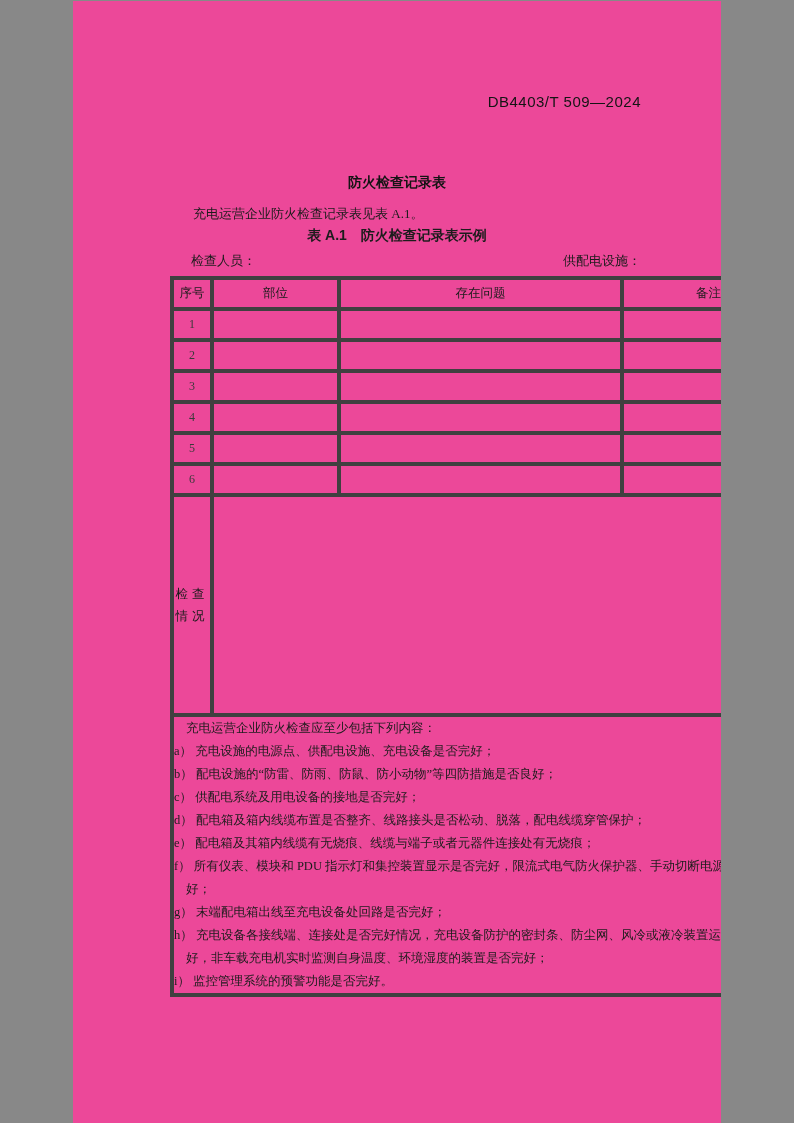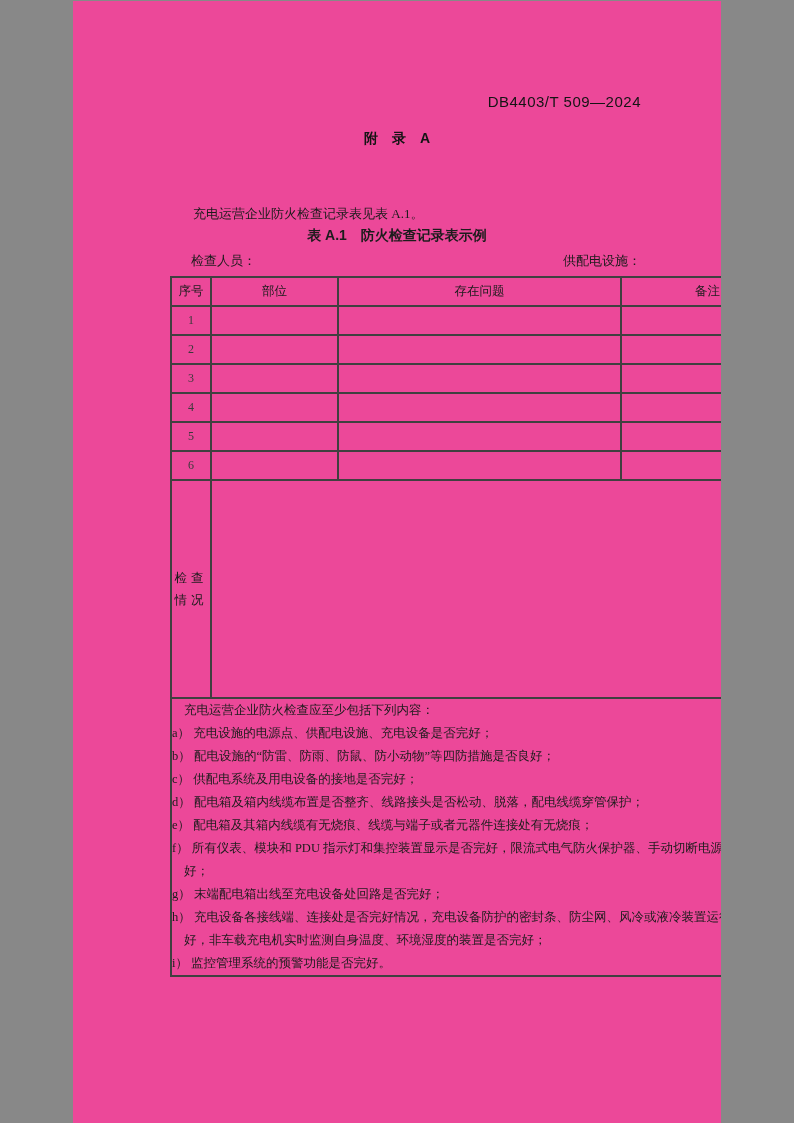--- a/index.html
+++ b/index.html
@@ -22,41 +22,41 @@
   .table-caption { position:absolute; top:226px; left:0; width:100%; text-align:center;
     font-family:"Liberation Sans", sans-serif; font-weight:bold; font-size:14px; }
   .field-label { position:absolute; top:251px; font-size:13px; }
   .inspector-label { left:118px; }
   .time-label { left:490px; }
   table.record {
     position:absolute; top:275px; left:97px; width:623px;
     border-collapse:collapse; table-layout:fixed;
     border:2px solid #262626; font-size:12.5px;
   }
-  table.record th, table.record td { border:2px solid #404040; padding:0; }
+  table.record th, table.record td { border:4px solid #404040; padding:0; }
   tr.header-row th { height:27px; font-weight:normal; text-align:center; }
   tr.data-row td { height:27px; }
   tr.data-row td.num { text-align:center; color:#3a3a3a; font-size:12px; }
   tr.situation-row td { height:216px; }
   td.situation-label { vertical-align:middle; text-align:center;
     line-height:22px; letter-spacing:4px; }
   tr.notes-row td { height:254px;font-family:Liberation Serif, serif; }
   td.notes-cell { vertical-align:top; padding:5px 12px 5px 20px; line-height:23px; }
   .note-intro { margin-left:12px; }
   .note-item { margin-left:12px; text-indent:-12px; }
   .page-number { position:absolute; top:1024px; left:697px; font-size:13px; }
 </style>
 </head>
 <body>
 
 <div class="page">
 
   <div class="doc-number">DB4403/T 509—2024</div>
 
-  <div class="h-line h1">附　录　A</div>
+  <div class="h-line h3">防火检查记录表</div>
 
   <div class="intro-paragraph">充电运营企业防火检查记录表见表 A.1。</div>
 
   <div class="table-caption">表 A.1　防火检查记录表示例</div>
 
   <span class="field-label inspector-label">检查人员：</span>
   <span class="field-label time-label">供配电设施：</span>
 
   <table class="record">
     <colgroup>

